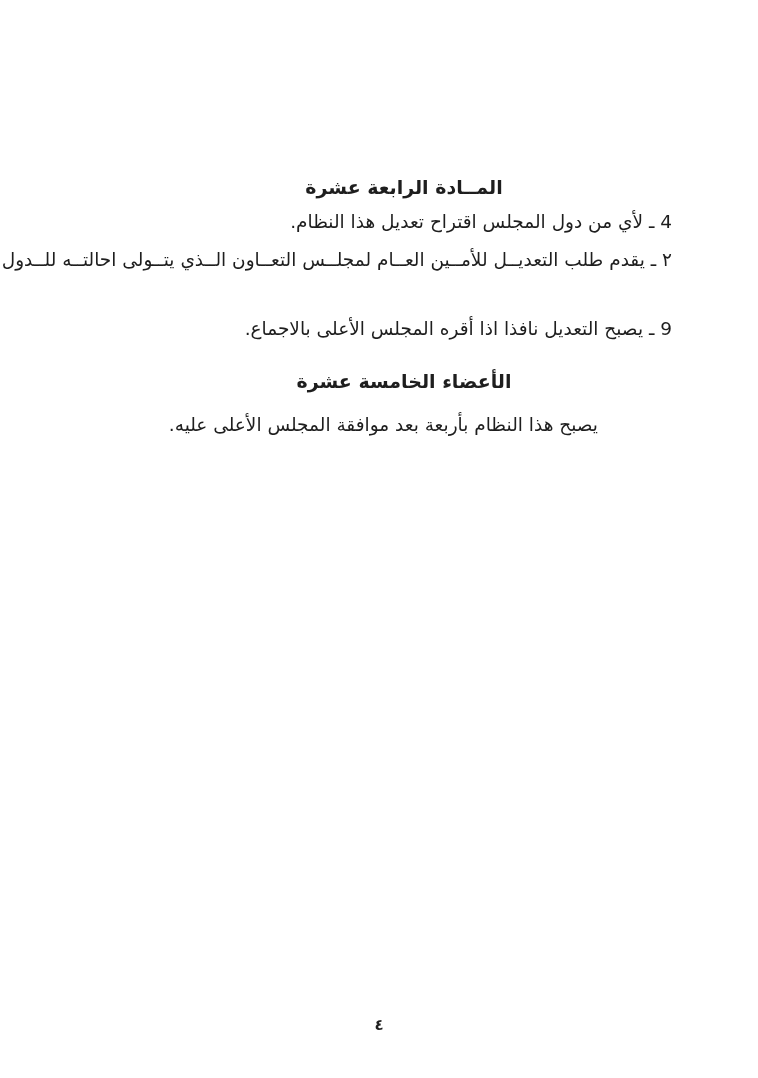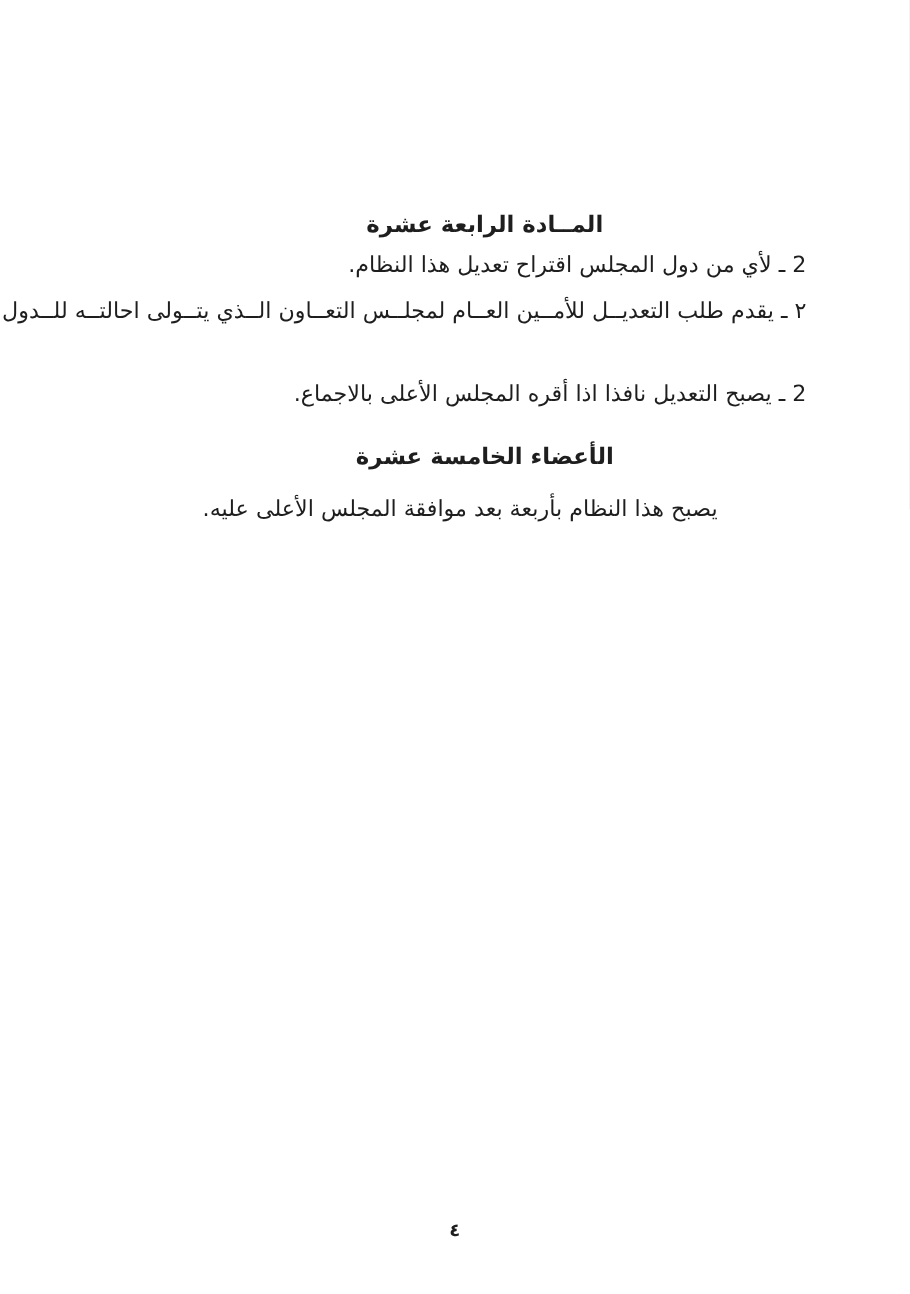--- a/index.html
+++ b/index.html
@@ -54,26 +54,26 @@
     font-weight: bold;
   }
 </style>
 </head>
 <body>
 
 <div class="page">
 
   <div class="article-heading h14">المــادة الرابعة عشرة</div>
 
-  <p class="body-line item1">2 ـ لأي من دول المجلس اقتراح تعديل هذا النظام.</p>
+  <p class="body-line item1">4 ـ لأي من دول المجلس اقتراح تعديل هذا النظام.</p>
 
   <p class="body-line item2a">٢ ـ يقدم طلب التعديــل للأمــين العــام لمجلــس التعــاون الــذي يتــولى احالتــه للــدول</p>
 
 
-  <p class="body-line item3">2 ـ يصبح التعديل نافذا اذا أقره المجلس الأعلى بالاجماع.</p>
+  <p class="body-line item3">9 ـ يصبح التعديل نافذا اذا أقره المجلس الأعلى بالاجماع.</p>
 
   <div class="article-heading h15">الأعضاء الخامسة عشرة</div>
 
   <p class="body-line art15-body">يصبح هذا النظام بأربعة بعد موافقة المجلس الأعلى عليه.</p>
 
   <div class="page-number">٤</div>
 
 </div>
 
 </body></html>

